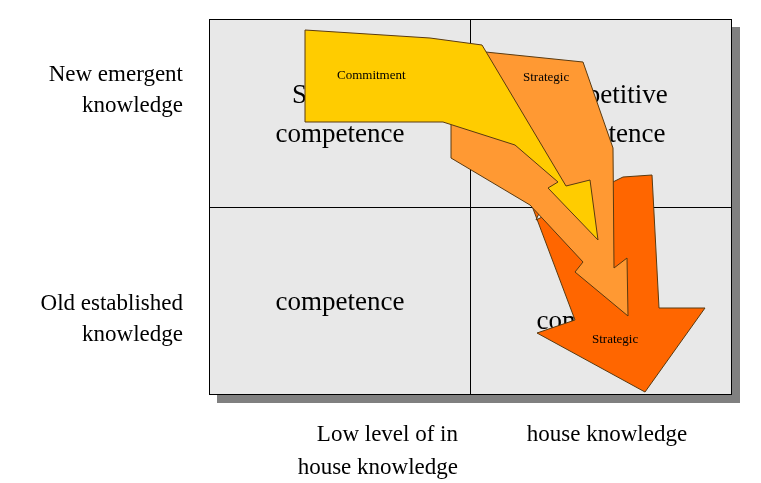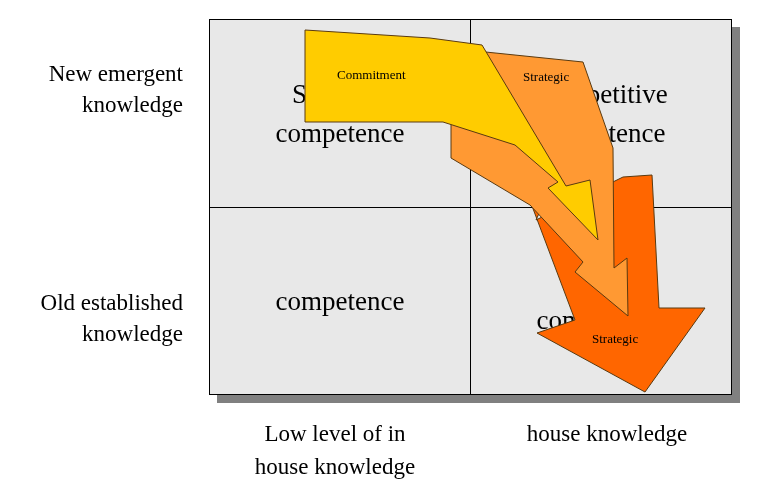--- a/index.html
+++ b/index.html
@@ -135,19 +135,19 @@
 
   <polygon points="466,50 583,62 613,148 614,268 627,258 628,316 575,272 583,262 530,205 451,158 451,117 482,120 510,140" fill="#FF9933" stroke="#5A3A10" stroke-width="1"></polygon>
 
   <polygon points="305,30 430,38 482,45 566,186 590,180 598,240 548,188 558,182 515,145 443,122 305,122" fill="#FFCC00" stroke="#5A3A10" stroke-width="1"></polygon>
 </svg>
 
 <div class="arrow-label" style="left:337px;top:67px;">Commitment</div>
 <div class="arrow-label" style="left:523px;top:69px;">Strategic</div>
 <div class="arrow-label" style="left:592px;top:331px;">Strategic</div>
 
-<div class="col-label" style="left:205px;top:417px;">
+<div class="col-label" style="left:198px;top:417px;text-align:right;">
   <div>Low level of in</div>
   <div>house knowledge</div>
 </div>
 <div class="col-label" style="left:477px;top:417px;">
   <div>house knowledge</div>
 </div>
 
 </body></html>

